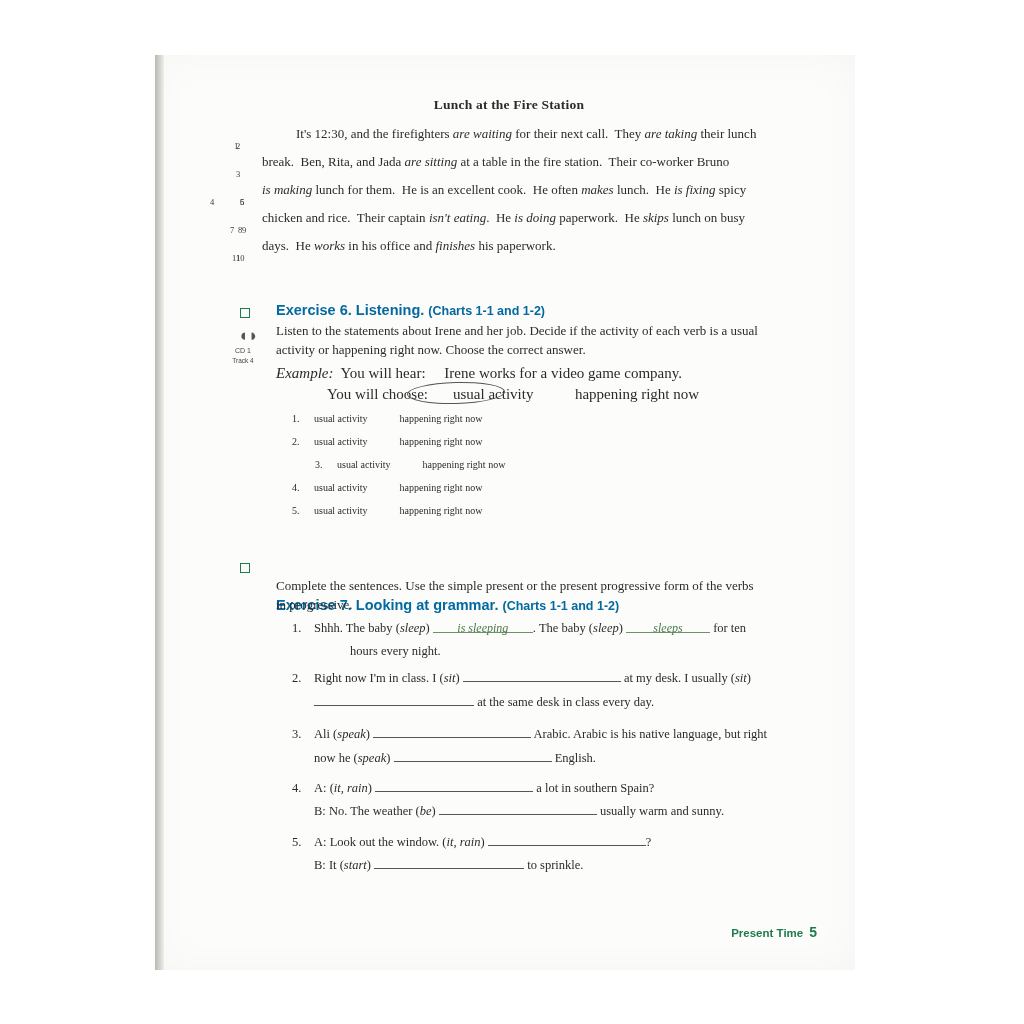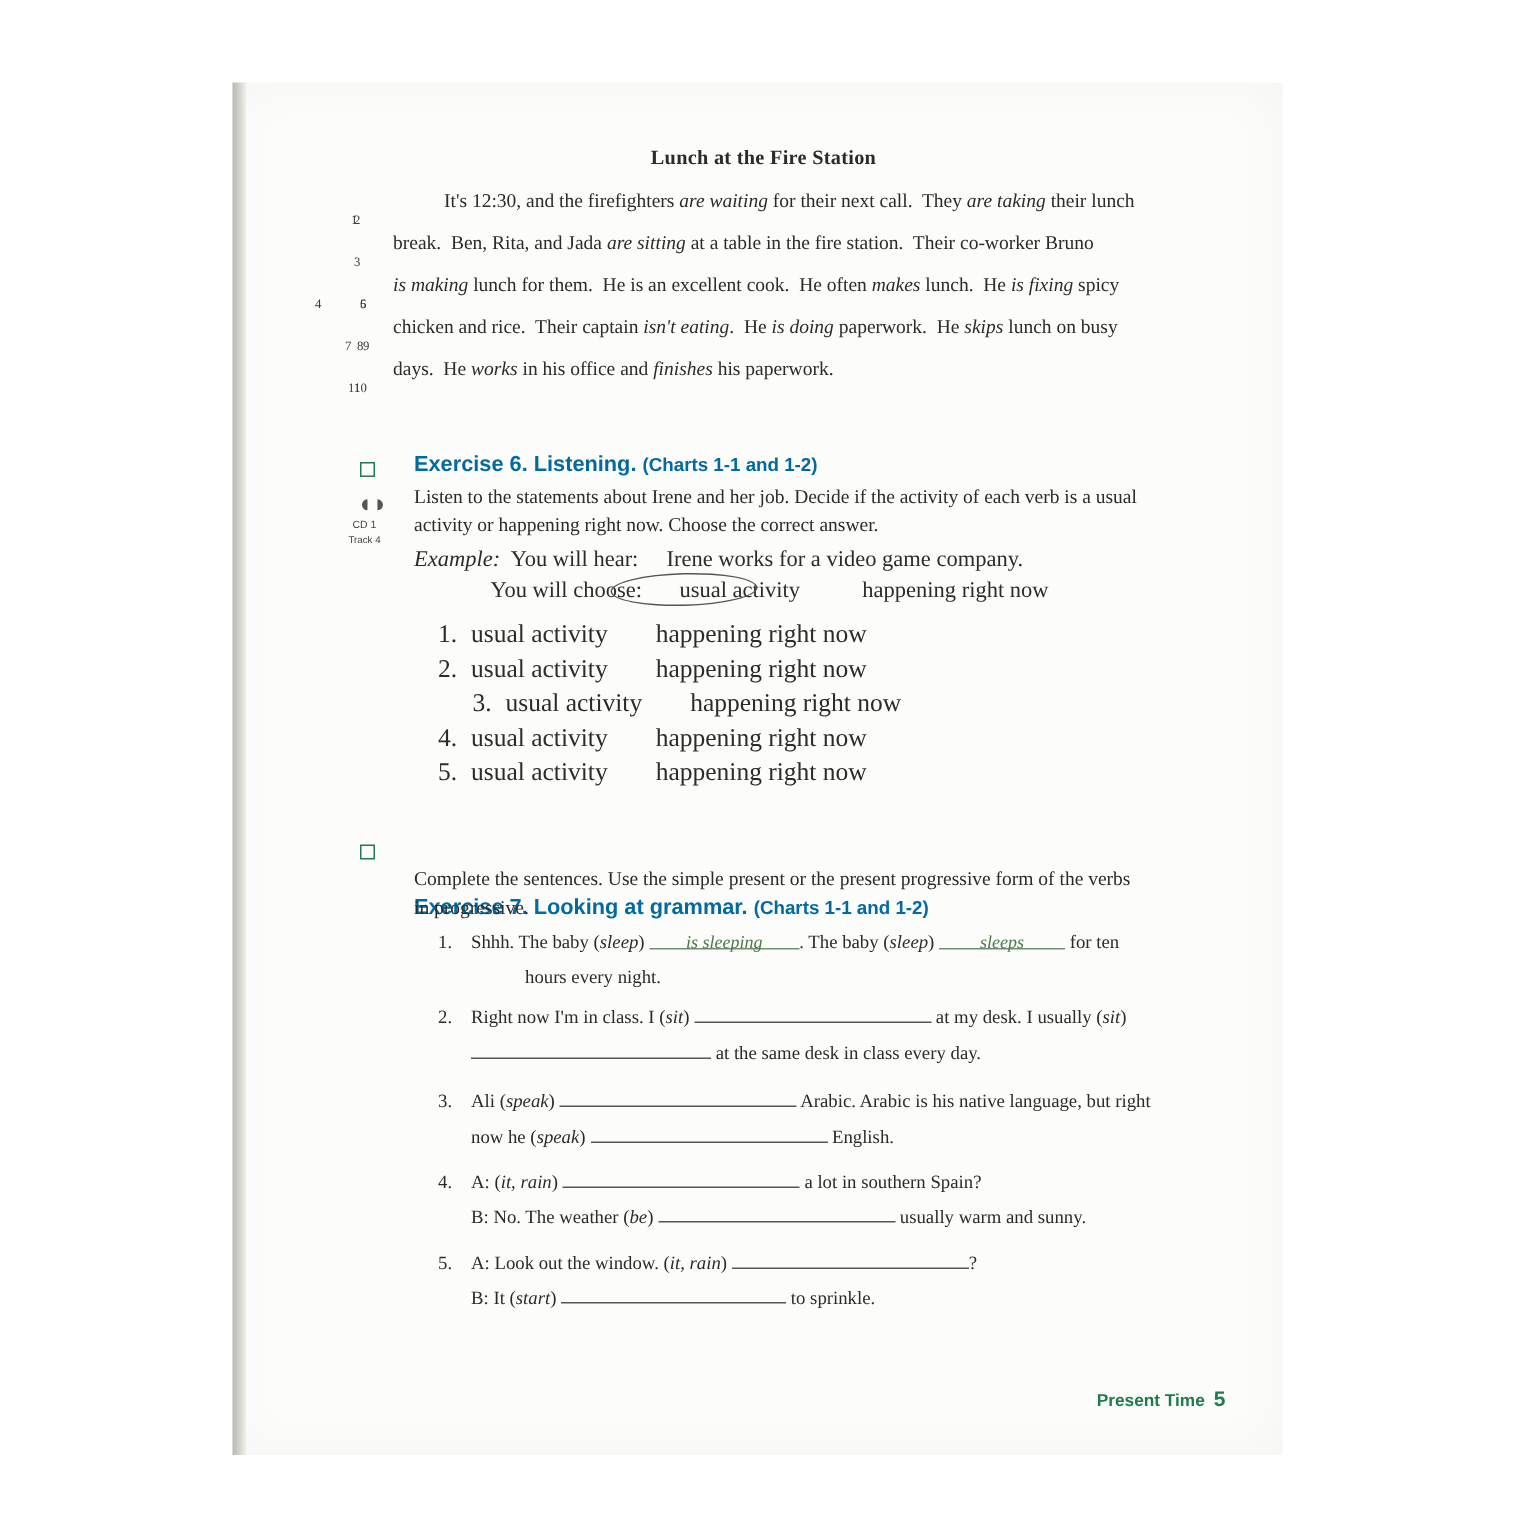--- a/index.html
+++ b/index.html
@@ -132,21 +132,21 @@
     position: absolute;
     border: 1px solid #555;
     border-radius: 50%;
     width: 96px;
     height: 20px;
     transform: rotate(-1.5deg);
   }
 
   .list-item {
     position: absolute;
-    font-size: 17px;
+    font-size: 10px;
   }
   .li-num { display: inline-block; width: 22px; }
   .opt2 { display: inline-block; margin-left: 32px; }
 
   
   .q {
     position: absolute;
     font-size: 12.5px;
     line-height: 21px;
     width: 600px;

